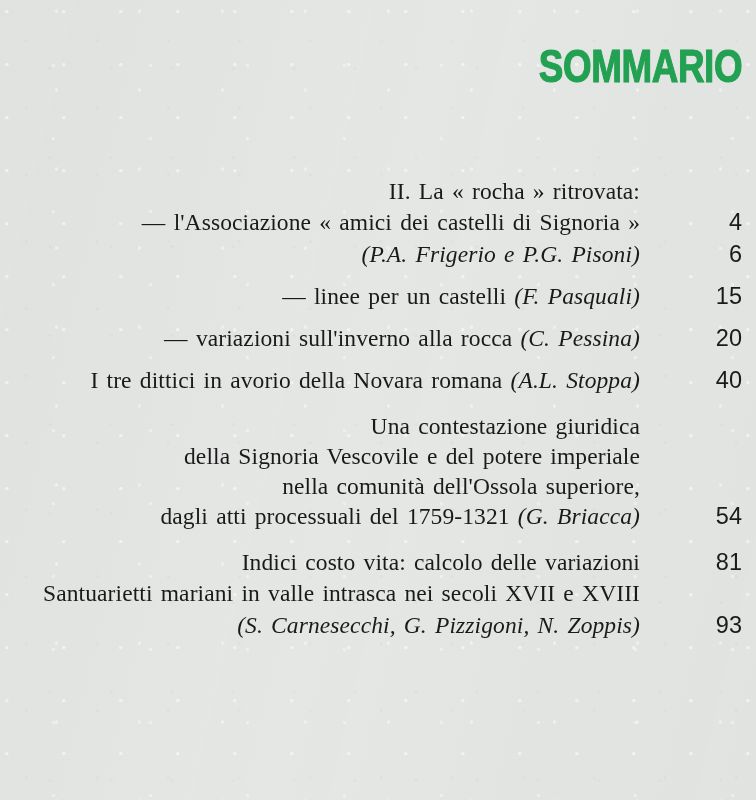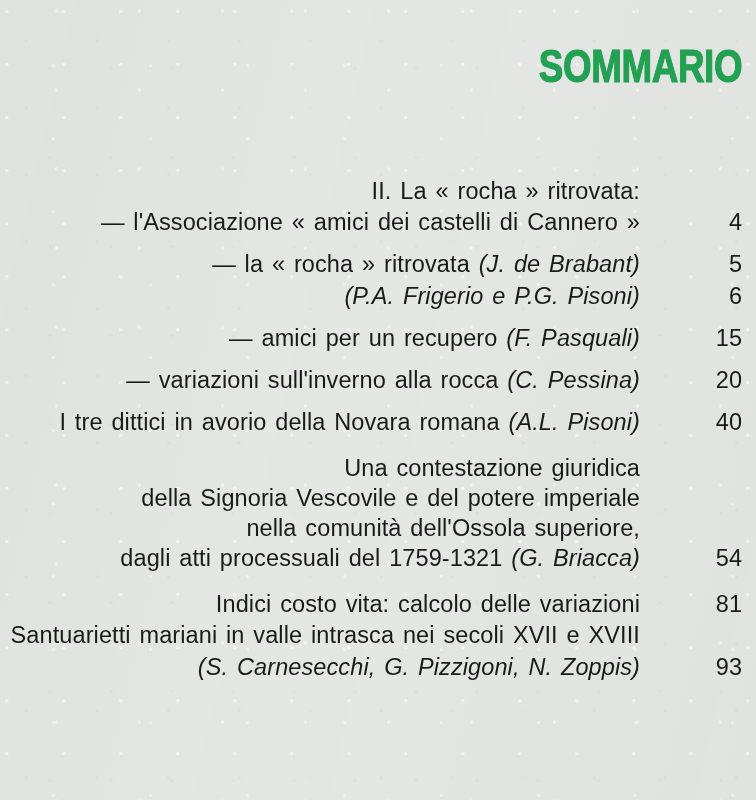--- a/index.html
+++ b/index.html
@@ -76,20 +76,21 @@
 
   .toc-text {
     display: block;
     padding-right: 106px;
     text-align: right;
     font-size: 23.5px;
     line-height: 30px;
     letter-spacing: 0.1px;
     word-spacing: 2.2px;
     white-space: nowrap;
+    font-family: Liberation Serif, serif;
   }
 
   .toc-page {
     position: absolute;
     right: 4px;
     bottom: 0;
     width: 52px;
     text-align: right;
     font-size: 23.5px;
     line-height: 30px;
@@ -116,41 +117,37 @@
   </div>
 
   <div class="toc">
 
     <div class="toc-row gap-head">
       <span class="toc-text">II.  La « rocha » ritrovata:</span>
     </div>
 
     <div id="entries">
         <div class="toc-row gap-tight">
-          <span class="toc-text"><span>— l'Associazione « amici dei castelli di Cannero »</span></span>
+          <span class="toc-text"><span>— l'Associazione « amici dei castelli di Signoria »</span></span>
           <span class="toc-page">4</span>
-        </div>
-        <div class="toc-row gap-entry">
-          <span class="toc-text"><span>— la « rocha » ritrovata </span><span class="author">(J. de Brabant)</span></span>
-          <span class="toc-page">5</span>
         </div>
         <div class="toc-row gap-sub">
           <span class="toc-text"><span class="author">(P.A. Frigerio e P.G. Pisoni)</span></span>
           <span class="toc-page">6</span>
         </div>
         <div class="toc-row gap-entry">
-          <span class="toc-text"><span>— amici per un recupero </span><span class="author">(F. Pasquali)</span></span>
+          <span class="toc-text"><span>— linee per un castelli </span><span class="author">(F. Pasquali)</span></span>
           <span class="toc-page">15</span>
         </div>
         <div class="toc-row gap-entry">
           <span class="toc-text"><span>— variazioni sull'inverno alla rocca </span><span class="author">(C. Pessina)</span></span>
           <span class="toc-page">20</span>
         </div>
         <div class="toc-row gap-entry">
-          <span class="toc-text"><span>I tre dittici in avorio della Novara romana </span><span class="author">(A.L. Pisoni)</span></span>
+          <span class="toc-text"><span>I tre dittici in avorio della Novara romana </span><span class="author">(A.L. Stoppa)</span></span>
           <span class="toc-page">40</span>
         </div>
         <div class="toc-row gap-wide">
           <span class="toc-text"><span>Una contestazione giuridica</span></span>
           <span class="toc-text"><span>della Signoria Vescovile e del potere imperiale</span></span>
           <span class="toc-text"><span>nella comunità dell'Ossola superiore,</span></span>
           <span class="toc-text"><span>dagli atti processuali del 1759-1321 </span><span class="author">(G. Briacca)</span></span>
           <span class="toc-page">54</span>
         </div>
         <div class="toc-row gap-wide">

